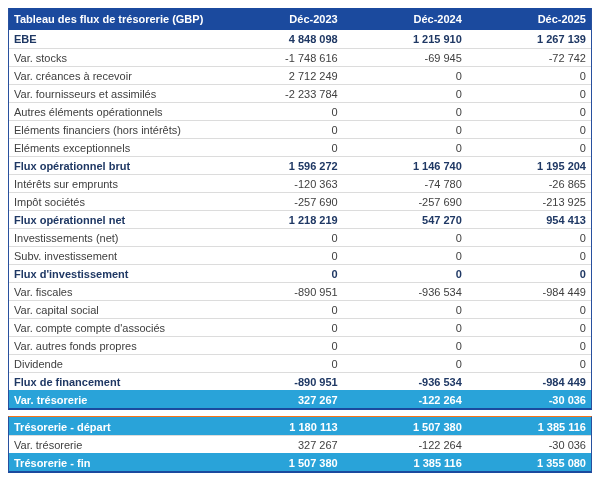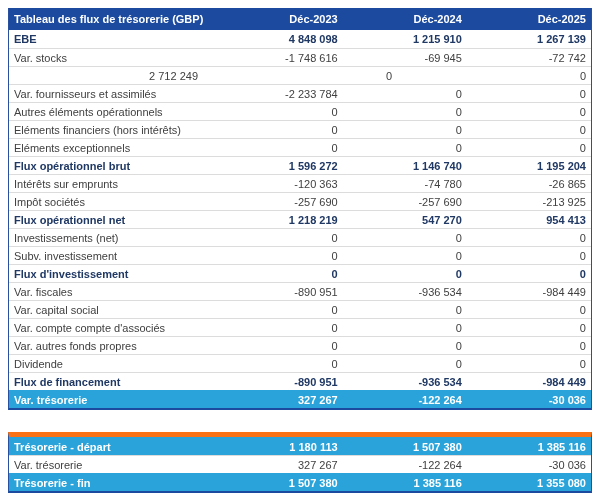--- a/index.html
+++ b/index.html
@@ -55,22 +55,22 @@
     color: #1f3864;
     font-weight: bold;
   }
   .row.highlight {
     background: #29a3d9;
     color: #ffffff;
     font-weight: bold;
     border-top: 1px solid #29a3d9;
   }
   .summary-block {
-    margin-top: 22px;
-    border-top: 5px solid #f97316;
+    margin-top: 6px;
+    border-top: 1px solid #f97316;
   }
   .summary-block .row { height: 18px; }
   .cell {
     box-sizing: border-box;
     white-space: nowrap;
     overflow: hidden;
   }
   .cell.label {
     flex: 0 0 36%;
     padding-left: 5px;
@@ -102,20 +102,21 @@
             <div class="cell num">1 215 910</div>
             <div class="cell num">1 267 139</div>
           </div>
           <div class="row normal">
             <div class="cell label">Var. stocks</div>
             <div class="cell num">-1 748 616</div>
             <div class="cell num">-69 945</div>
             <div class="cell num">-72 742</div>
           </div>
           <div class="row normal">
+            <div class="cell label">Var. créances à recevoir</div>
             <div class="cell num">2 712 249</div>
             <div class="cell num">0</div>
             <div class="cell num">0</div>
           </div>
           <div class="row normal">
             <div class="cell label">Var. fournisseurs et assimilés</div>
             <div class="cell num">-2 233 784</div>
             <div class="cell num">0</div>
             <div class="cell num">0</div>
           </div>

